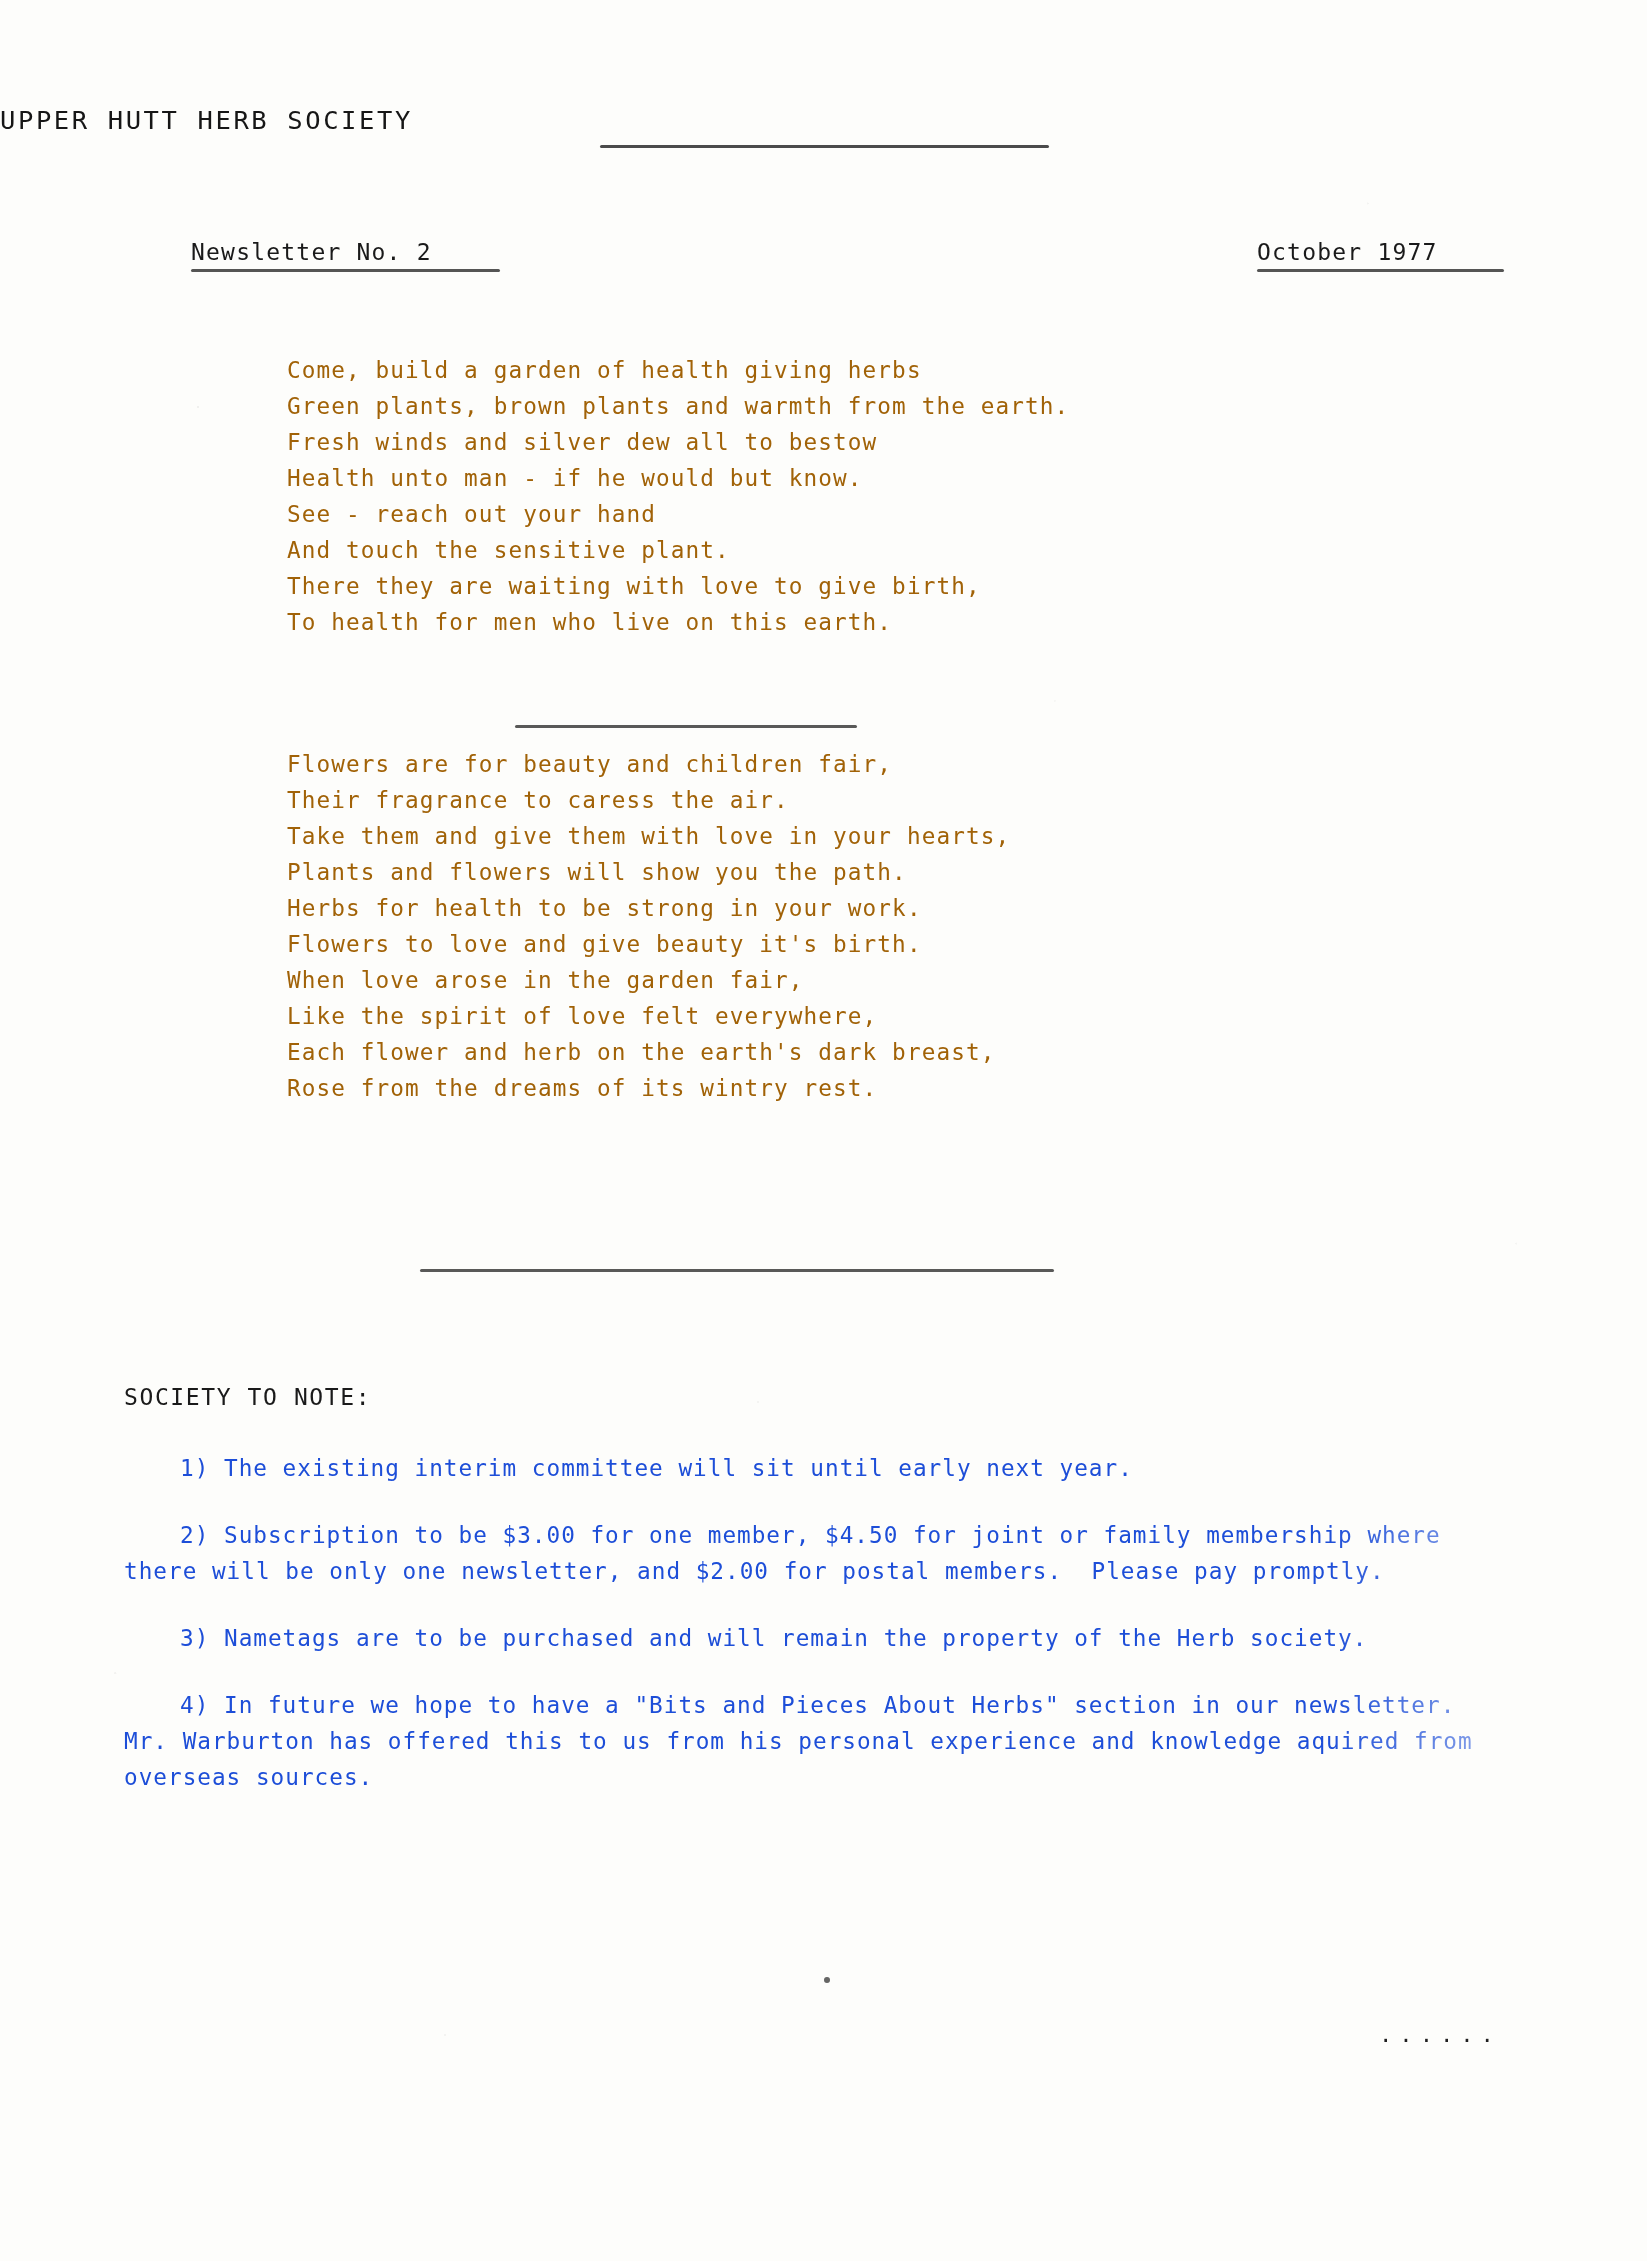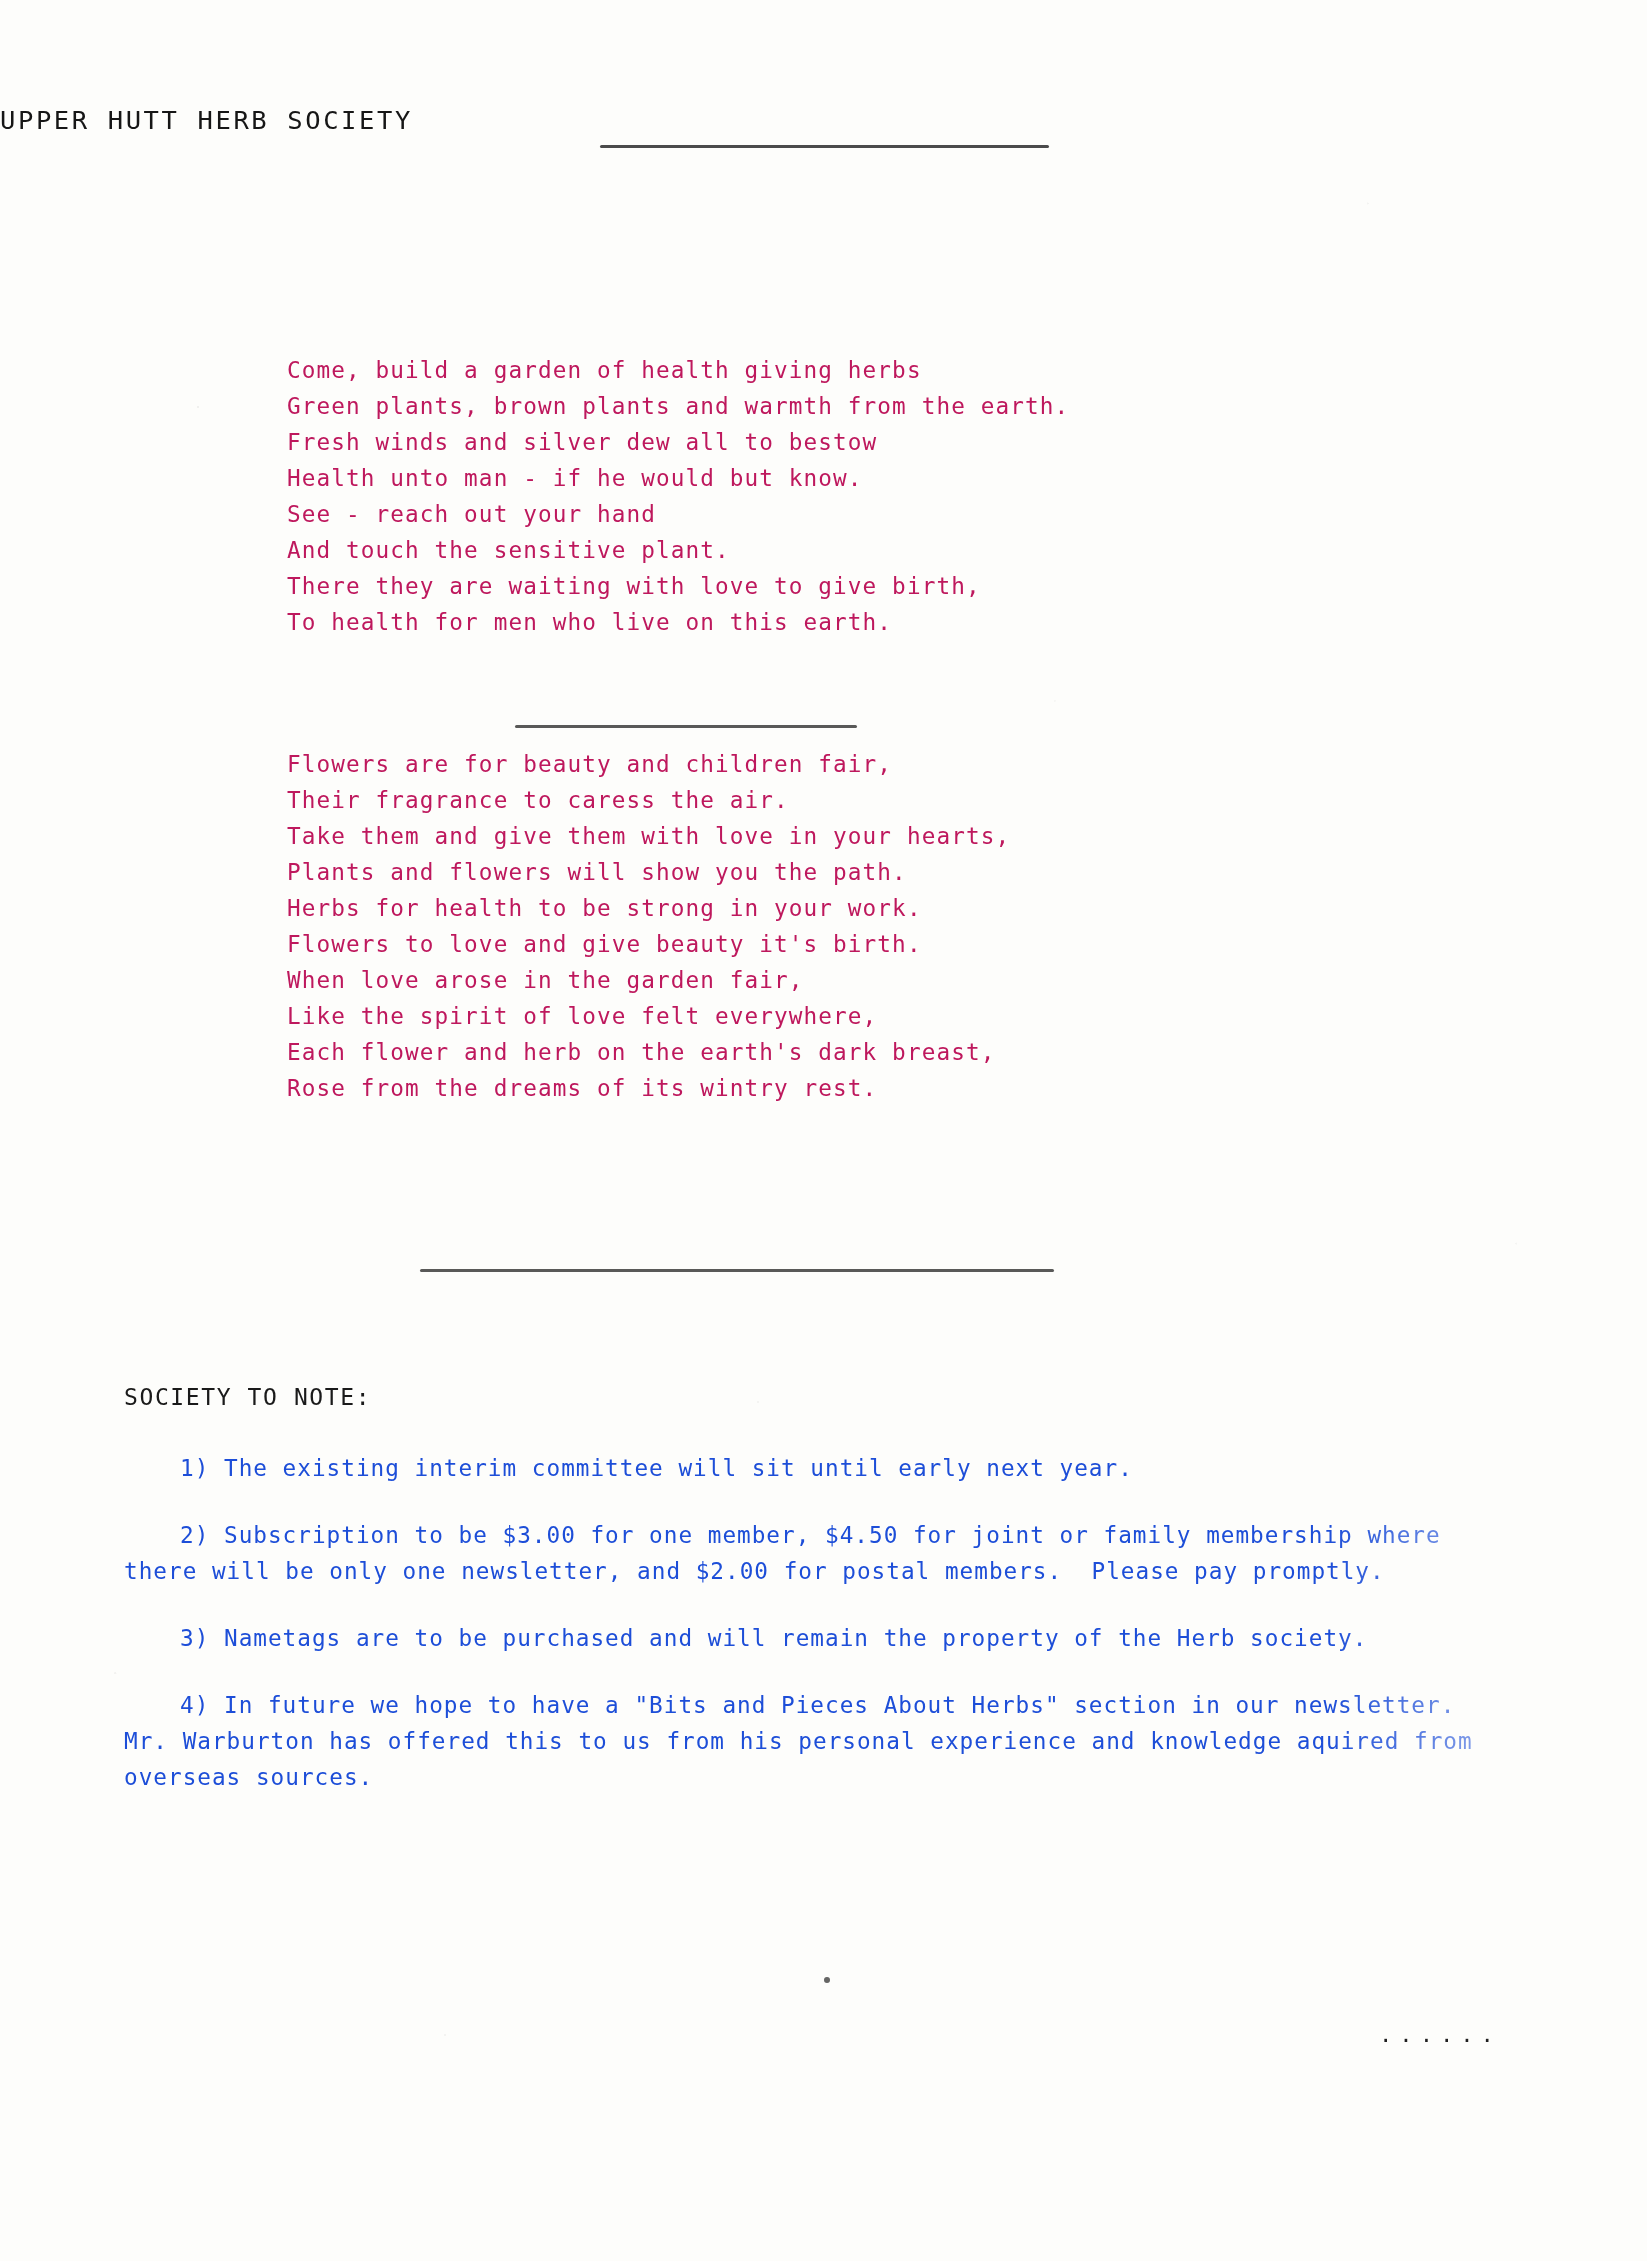--- a/index.html
+++ b/index.html
@@ -83,21 +83,21 @@
   .meta-left .meta-underline { width: 309px; }
   .meta-right .meta-underline { width: 247px; }
 
   .poem {
     position: absolute;
     left: 287px;
     font-size: 22.7px;
     line-height: 36px;
     letter-spacing: 1.1px;
     white-space: pre;
-    color: #be185d;
+    color: #a16207;
   }
   #poem-one { top: 352px; }
   #poem-two { top: 746px; }
 
   .divider {
     position: absolute;
     height: 3.3px;
     background: #2f2f2f;
     opacity: 0.8;
     border-radius: 1.6px;
@@ -163,20 +163,30 @@
 
 <div class="page">
 
   <div class="speckle"></div>
 
   <div class="title-wrap">
     <div class="doc-title">UPPER HUTT HERB SOCIETY</div>
     <span class="title-rule"></span>
   </div>
 
+  <div class="meta-row">
+    <div class="meta-left">
+      <span class="meta-item">Newsletter No. 2</span>
+      <span class="meta-underline"></span>
+    </div>
+    <div class="meta-right">
+      <span class="meta-item">October 1977</span>
+      <span class="meta-underline"></span>
+    </div>
+  </div>
 
   <div class="poem" id="poem-one">Come, build a garden of health giving herbs
 Green plants, brown plants and warmth from the earth.
 Fresh winds and silver dew all to bestow
 Health unto man - if he would but know.
 See - reach out your hand
 And touch the sensitive plant.
 There they are waiting with love to give birth,
 To health for men who live on this earth.</div>
 

